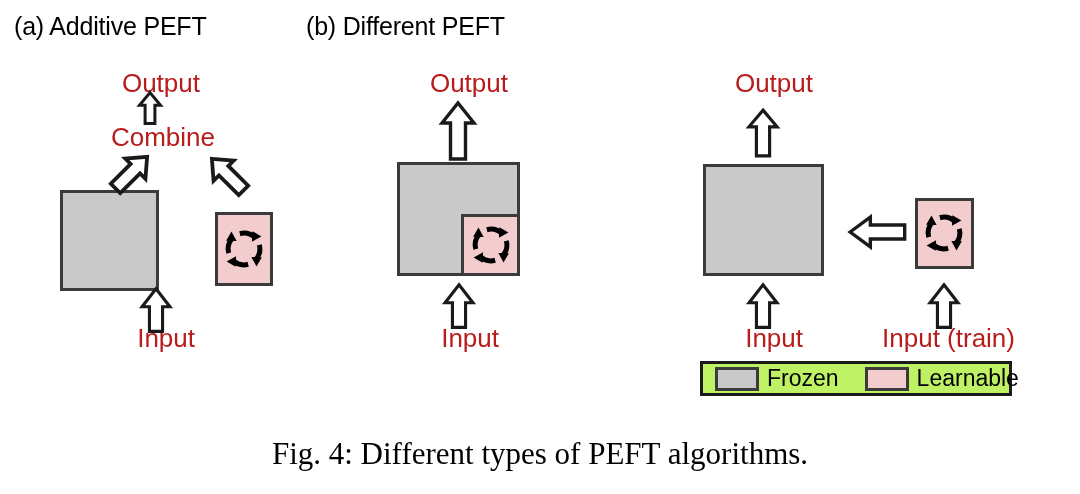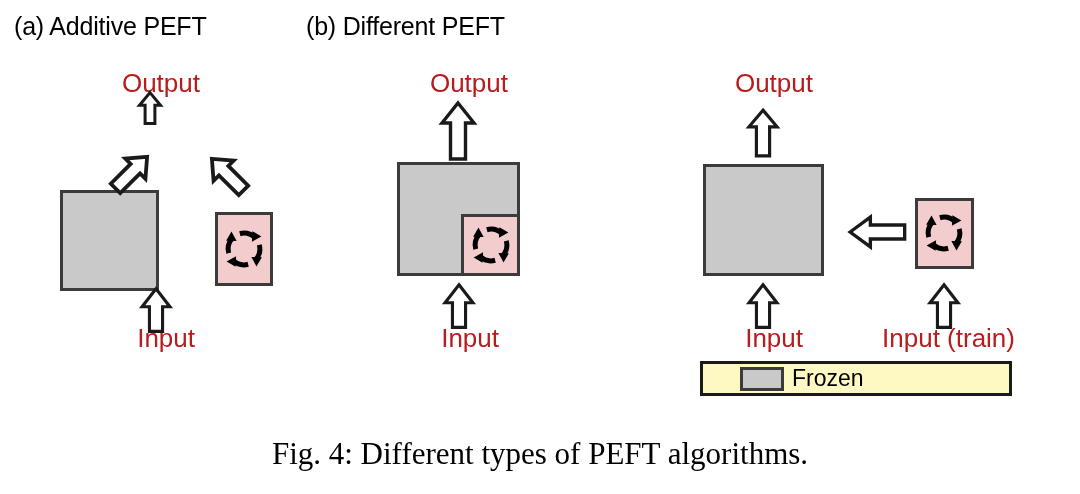--- a/index.html
+++ b/index.html
@@ -48,24 +48,23 @@
     left: 0;
     top: 0;
     width: 1080px;
     height: 494px;
     pointer-events: none;
   }
   .legend {
     position: absolute;
     box-sizing: border-box;
     border: 3px solid #1a1a1a;
-    background: #fef9c3;
+    background: #bef264;
     display: flex;
     align-items: center;
-    padding-left: 25px;
   }
   .legend-item {
     display: flex;
     align-items: center;
   }
   .legend-swatch {
     width: 44px;
     height: 24px;
     box-sizing: border-box;
     border: 3px solid #3b3b3b;
@@ -91,20 +90,21 @@
 </style>
 </head>
 <body>
 
 <div id="figure">
 
   <div class="panel-title" style="left:14px; top:12px;">(a) Additive PEFT</div>
   <div class="panel-title" style="left:306px; top:12px;">(b) Different PEFT</div>
 
   <div class="lbl" style="left:100px; top:68px; width:100px;">Output</div>
+  <div class="lbl" style="left:85px; top:122px; width:130px;">Combine</div>
   <div class="box frozen-box" style="left:60px; top:190px; width:99px; height:101px;"></div>
   <div class="box learn-box" style="left:215px; top:212px; width:58px; height:74px;"></div>
   <div class="lbl" style="left:115px; top:323px; width:80px;">Input</div>
 
   <div class="lbl" style="left:408px; top:68px; width:100px;">Output</div>
   <div class="box frozen-box" style="left:397px; top:162px; width:123px; height:114px;"></div>
   <div class="box learn-box" style="left:461px; top:214px; width:59px; height:62px;"></div>
   <div class="lbl" style="left:419px; top:323px; width:80px;">Input</div>
 
   <div class="lbl" style="left:713px; top:68px; width:100px;">Output</div>
@@ -187,17 +187,21 @@
     <g transform="translate(944,233) scale(0.92)">
       <use href="#cycle-icon"></use>
     </g>
   </svg>
 
   <div class="legend" style="left:700px; top:361px; width:312px; height:35px;">
     <div class="legend-item" style="margin-left:12px;">
       <span class="legend-swatch frozen"></span>
       <span class="legend-text">Frozen</span>
     </div>
+    <div class="legend-item" style="margin-left:26px;">
+      <span class="legend-swatch learnable"></span>
+      <span class="legend-text">Learnable</span>
+    </div>
   </div>
 
   <div class="caption" style="left:0; top:436px;">Fig. 4: Different types of PEFT algorithms.</div>
 
 </div>
 
 </body></html>

